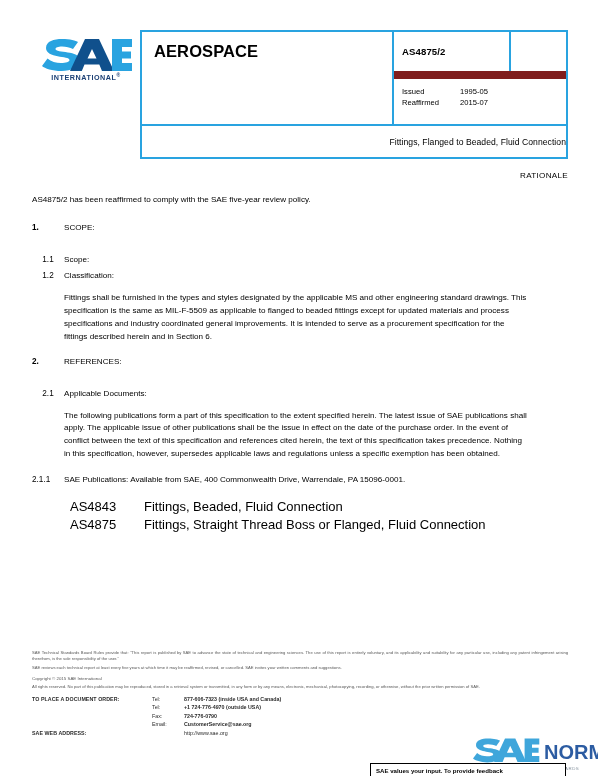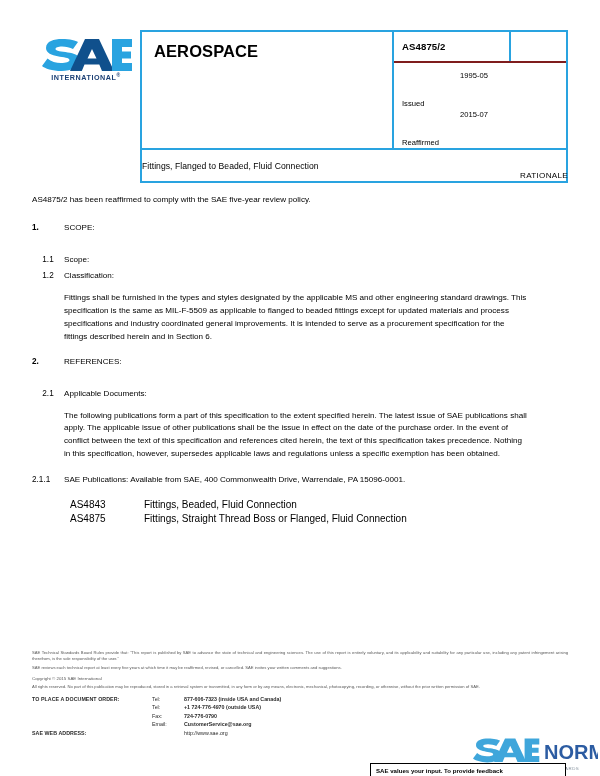--- a/index.html
+++ b/index.html
@@ -83,23 +83,23 @@
     letter-spacing: 0.1px;
   }
   .num-col {
     flex: 1;
     display: flex;
     flex-direction: column;
     box-sizing: border-box;
   }
   .num-top {
     display: flex;
-    border-bottom: 2px solid #7f1d1d;
-    box-sizing: border-box;
-    height: 31px;
+    border-bottom: 8px solid #7f1d1d;
+    box-sizing: border-box;
+    height: 47px;
   }
   .num-cell {
     flex: 0 0 117px;
     border-right: 2px solid #29A3E0;
     box-sizing: border-box;
     display: flex;
     align-items: center;
     padding-left: 8px;
   }
   .doc-number {
@@ -111,31 +111,31 @@
   .dates-cell {
     flex: 1;
     padding: 7px 0 0 8px;
     box-sizing: border-box;
   }
   .date-line {
     display: flex;
     font-size: 7.6px;
     line-height: 1.45;
   }
-  .date-label { flex: 0 0 58px; margin-top: 28px; }
+  .date-label { flex: 0 0 58px; }
   .date-value { }
 
   .hdr-row2 {
     border: 2px solid #29A3E0;
     border-top: none;
     box-sizing: border-box;
     height: 33px;
     display: flex;
     align-items: center;
-    justify-content: flex-start;
+    justify-content: flex-end;
   }
   .subject {
     font-size: 8.6px;
     letter-spacing: 0.05px;
   }
 
   
   .body-area {
     position: absolute;
     left: 32px;
@@ -175,21 +175,21 @@
     line-height: 1.58;
     max-width: 466px;
   }
   .gap-md { height: 15px; }
 
   .ref-list {
     margin: 11px 0 0 38px;
   }
   .ref-row {
     display: flex;
-    font-size: 10px;
+    font-size: 13px;
     line-height: 1.45;
     justify-content: center;
   }
   .ref-id { flex: 0 0 74px; }
   .ref-desc { flex: 1; }
 
   
   .footer {
     position: absolute;
     left: 32px;

